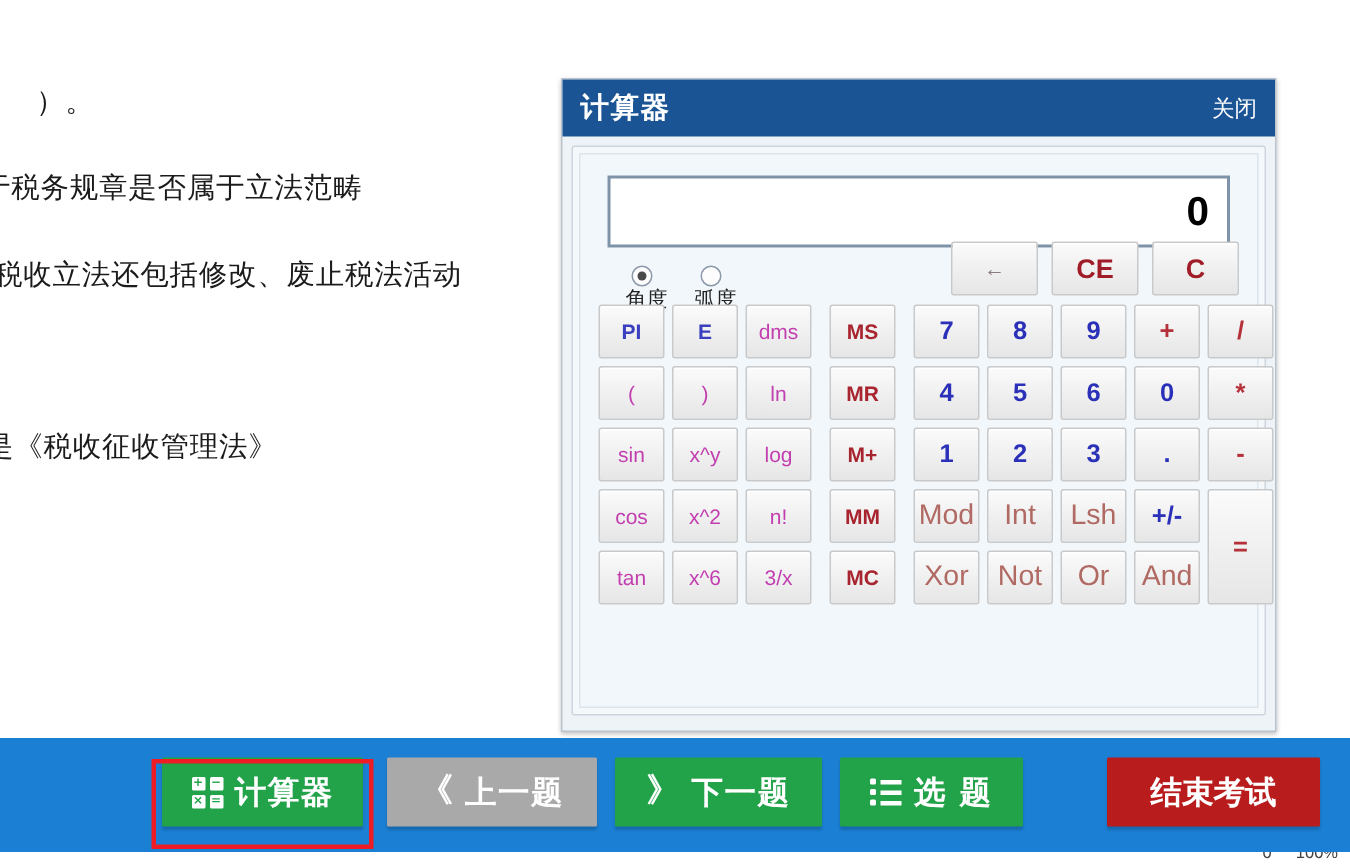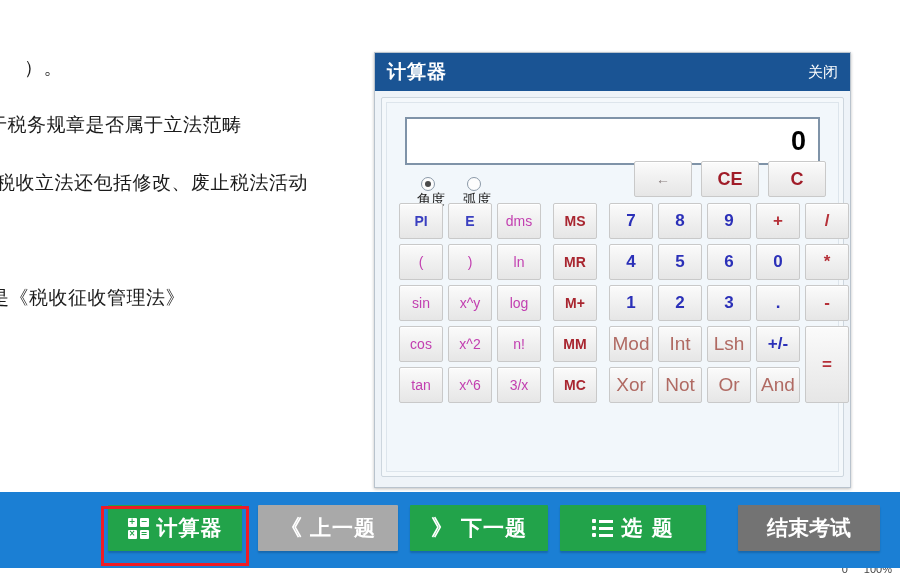--- a/index.html
+++ b/index.html
@@ -155,26 +155,26 @@
     position:absolute; top:13px; height:46px;
     display:flex; align-items:center; justify-content:center;
     color:#ffffff; font-size:21px; font-weight:bold;
     font-family:"DejaVu Sans","Liberation Sans",sans-serif;
     cursor:pointer; user-select:none;
     border-radius:1px;
     box-shadow:0 2px 2px rgba(0,0,0,.18);
   }
   .tb-green { background:#22a34a; }
   .tb-grey  { background:#a9a9a9; }
-  .tb-orange{ background:#737373; }
+  .tb-orange{ background:#b91c1c; }
 
   .btn-calc { left:108px; width:134px; }
   .btn-prev { left:258px; width:140px; }
   .btn-next { left:410px; width:138px; }
-  .btn-pick { left:560px; width:146px; }
+  .btn-pick { left:560px; width:122px; }
   .btn-end  { left:738px; width:142px; }
 
   .highlight-box {
     position:absolute; left:101px; top:506px;
     width:148px; height:60px;
     border:3px solid #ee1c25;
     box-sizing:border-box;
     pointer-events:none;
   }
 

